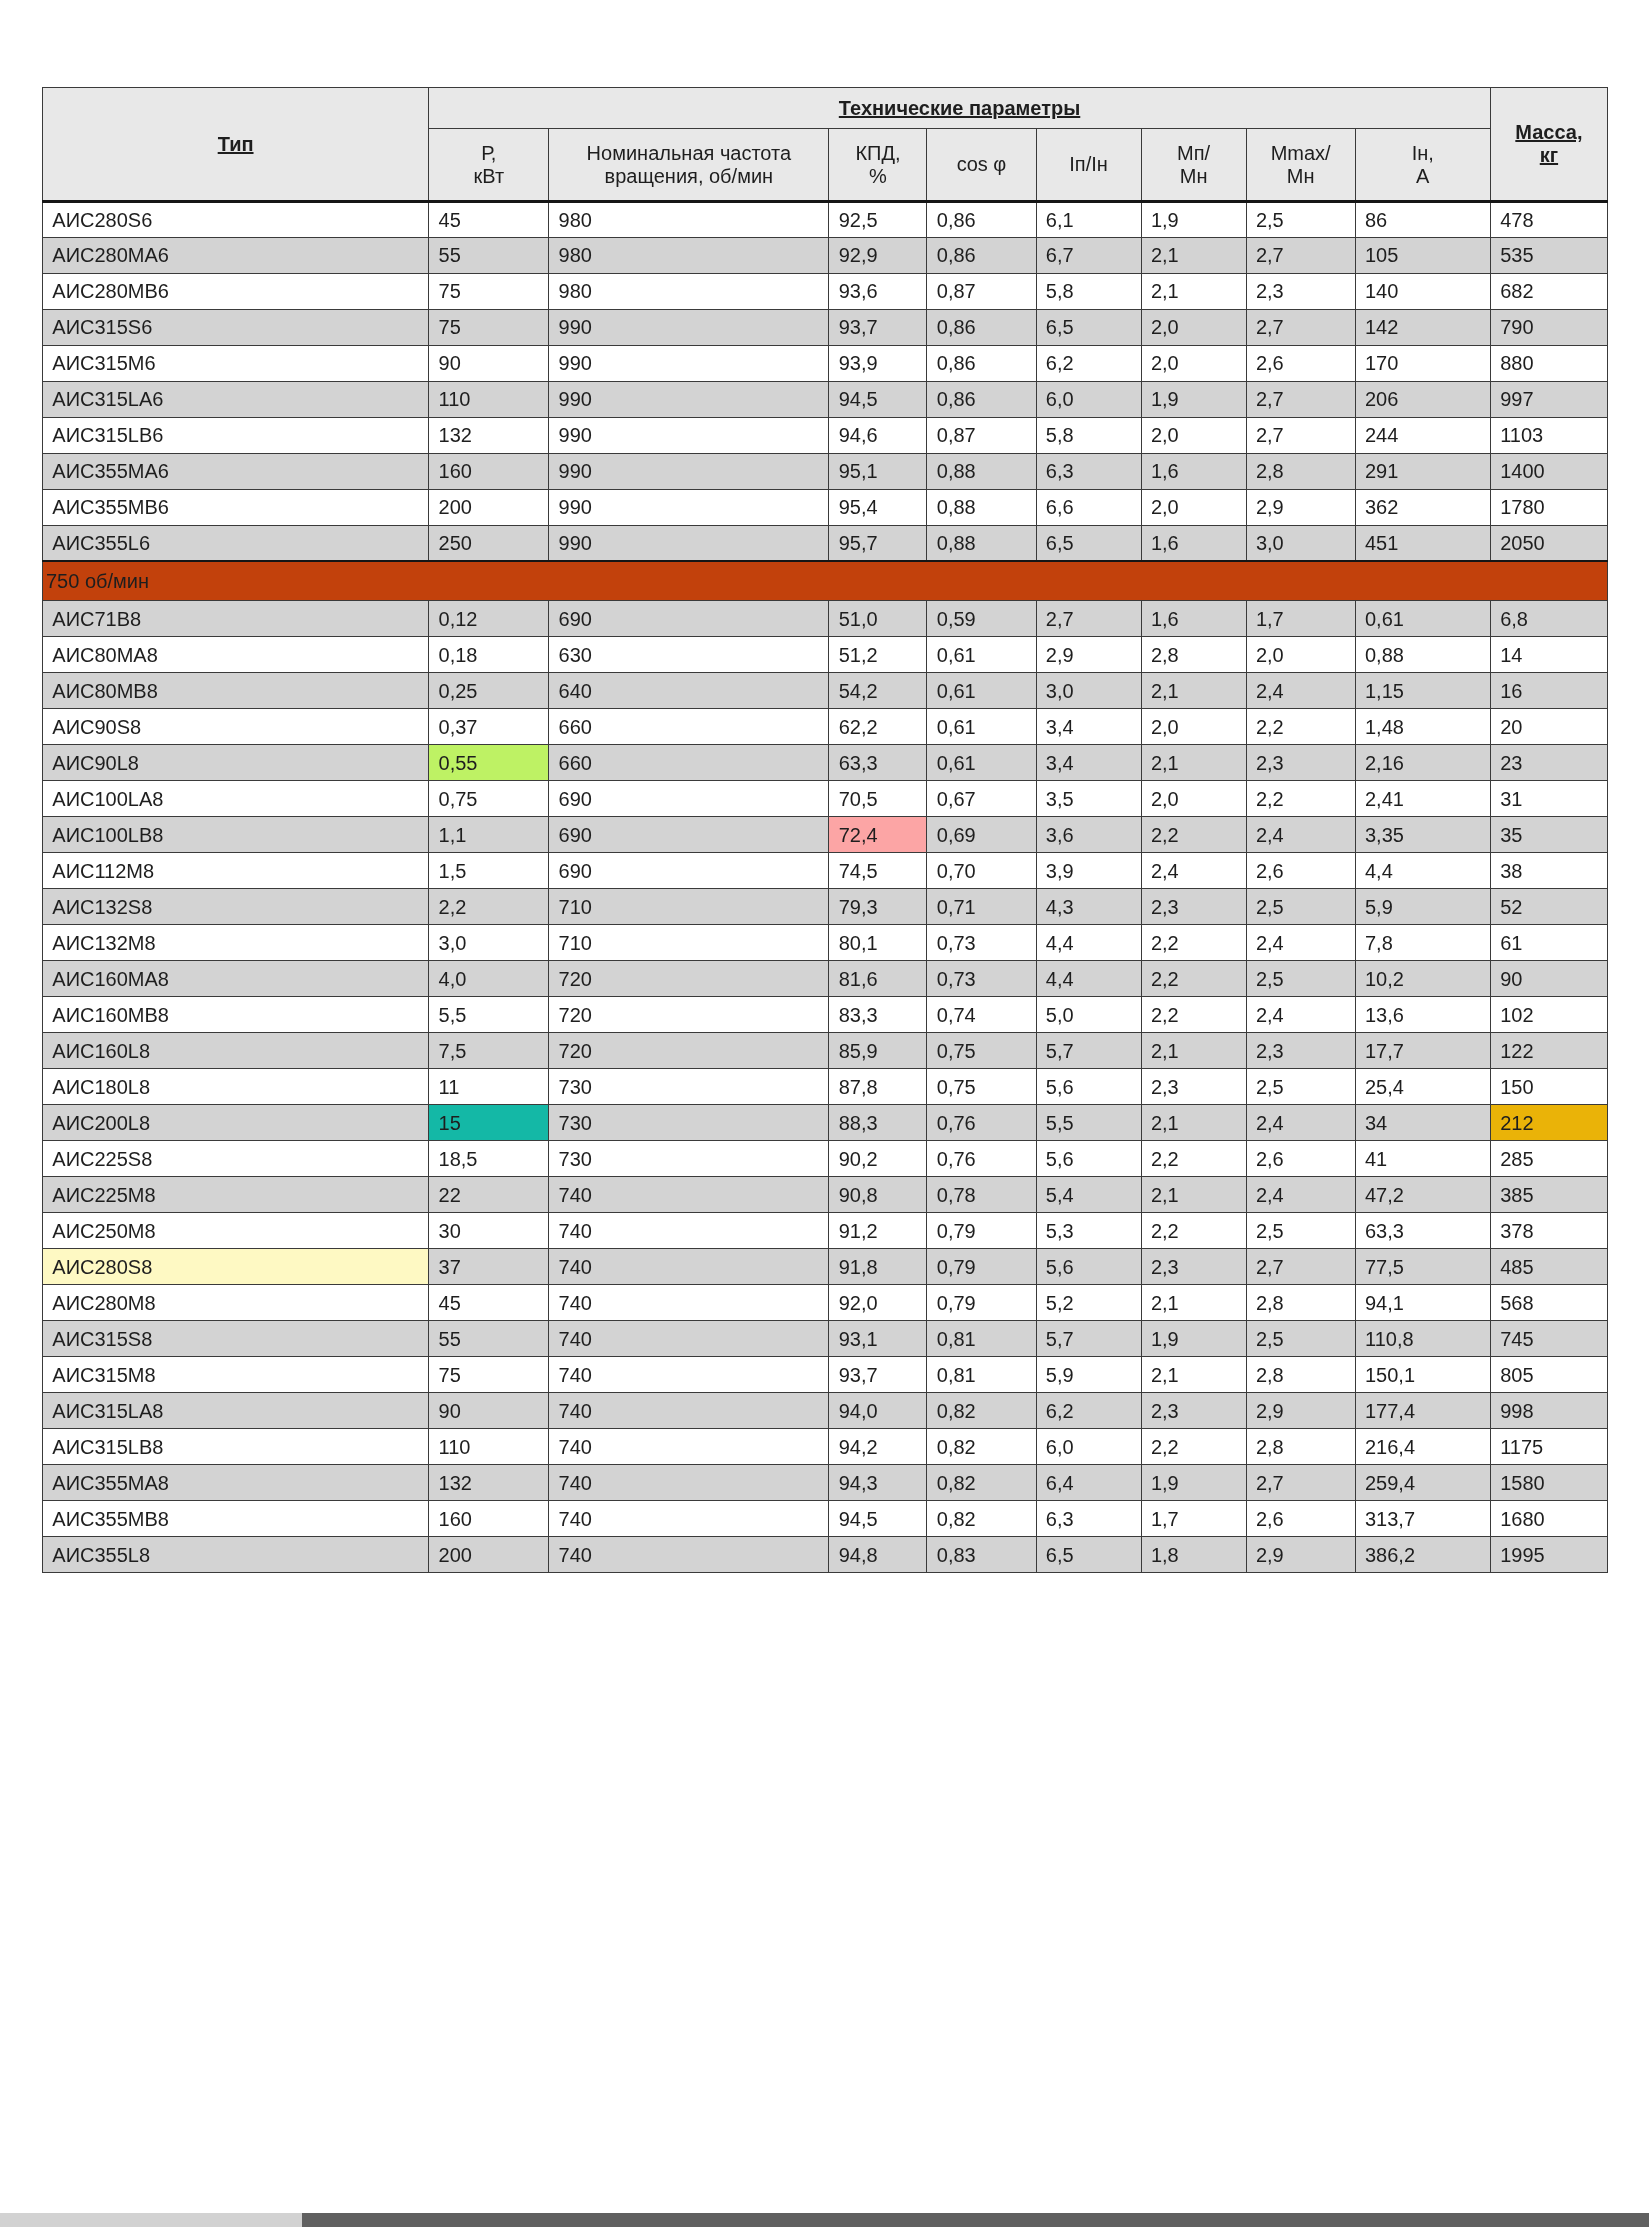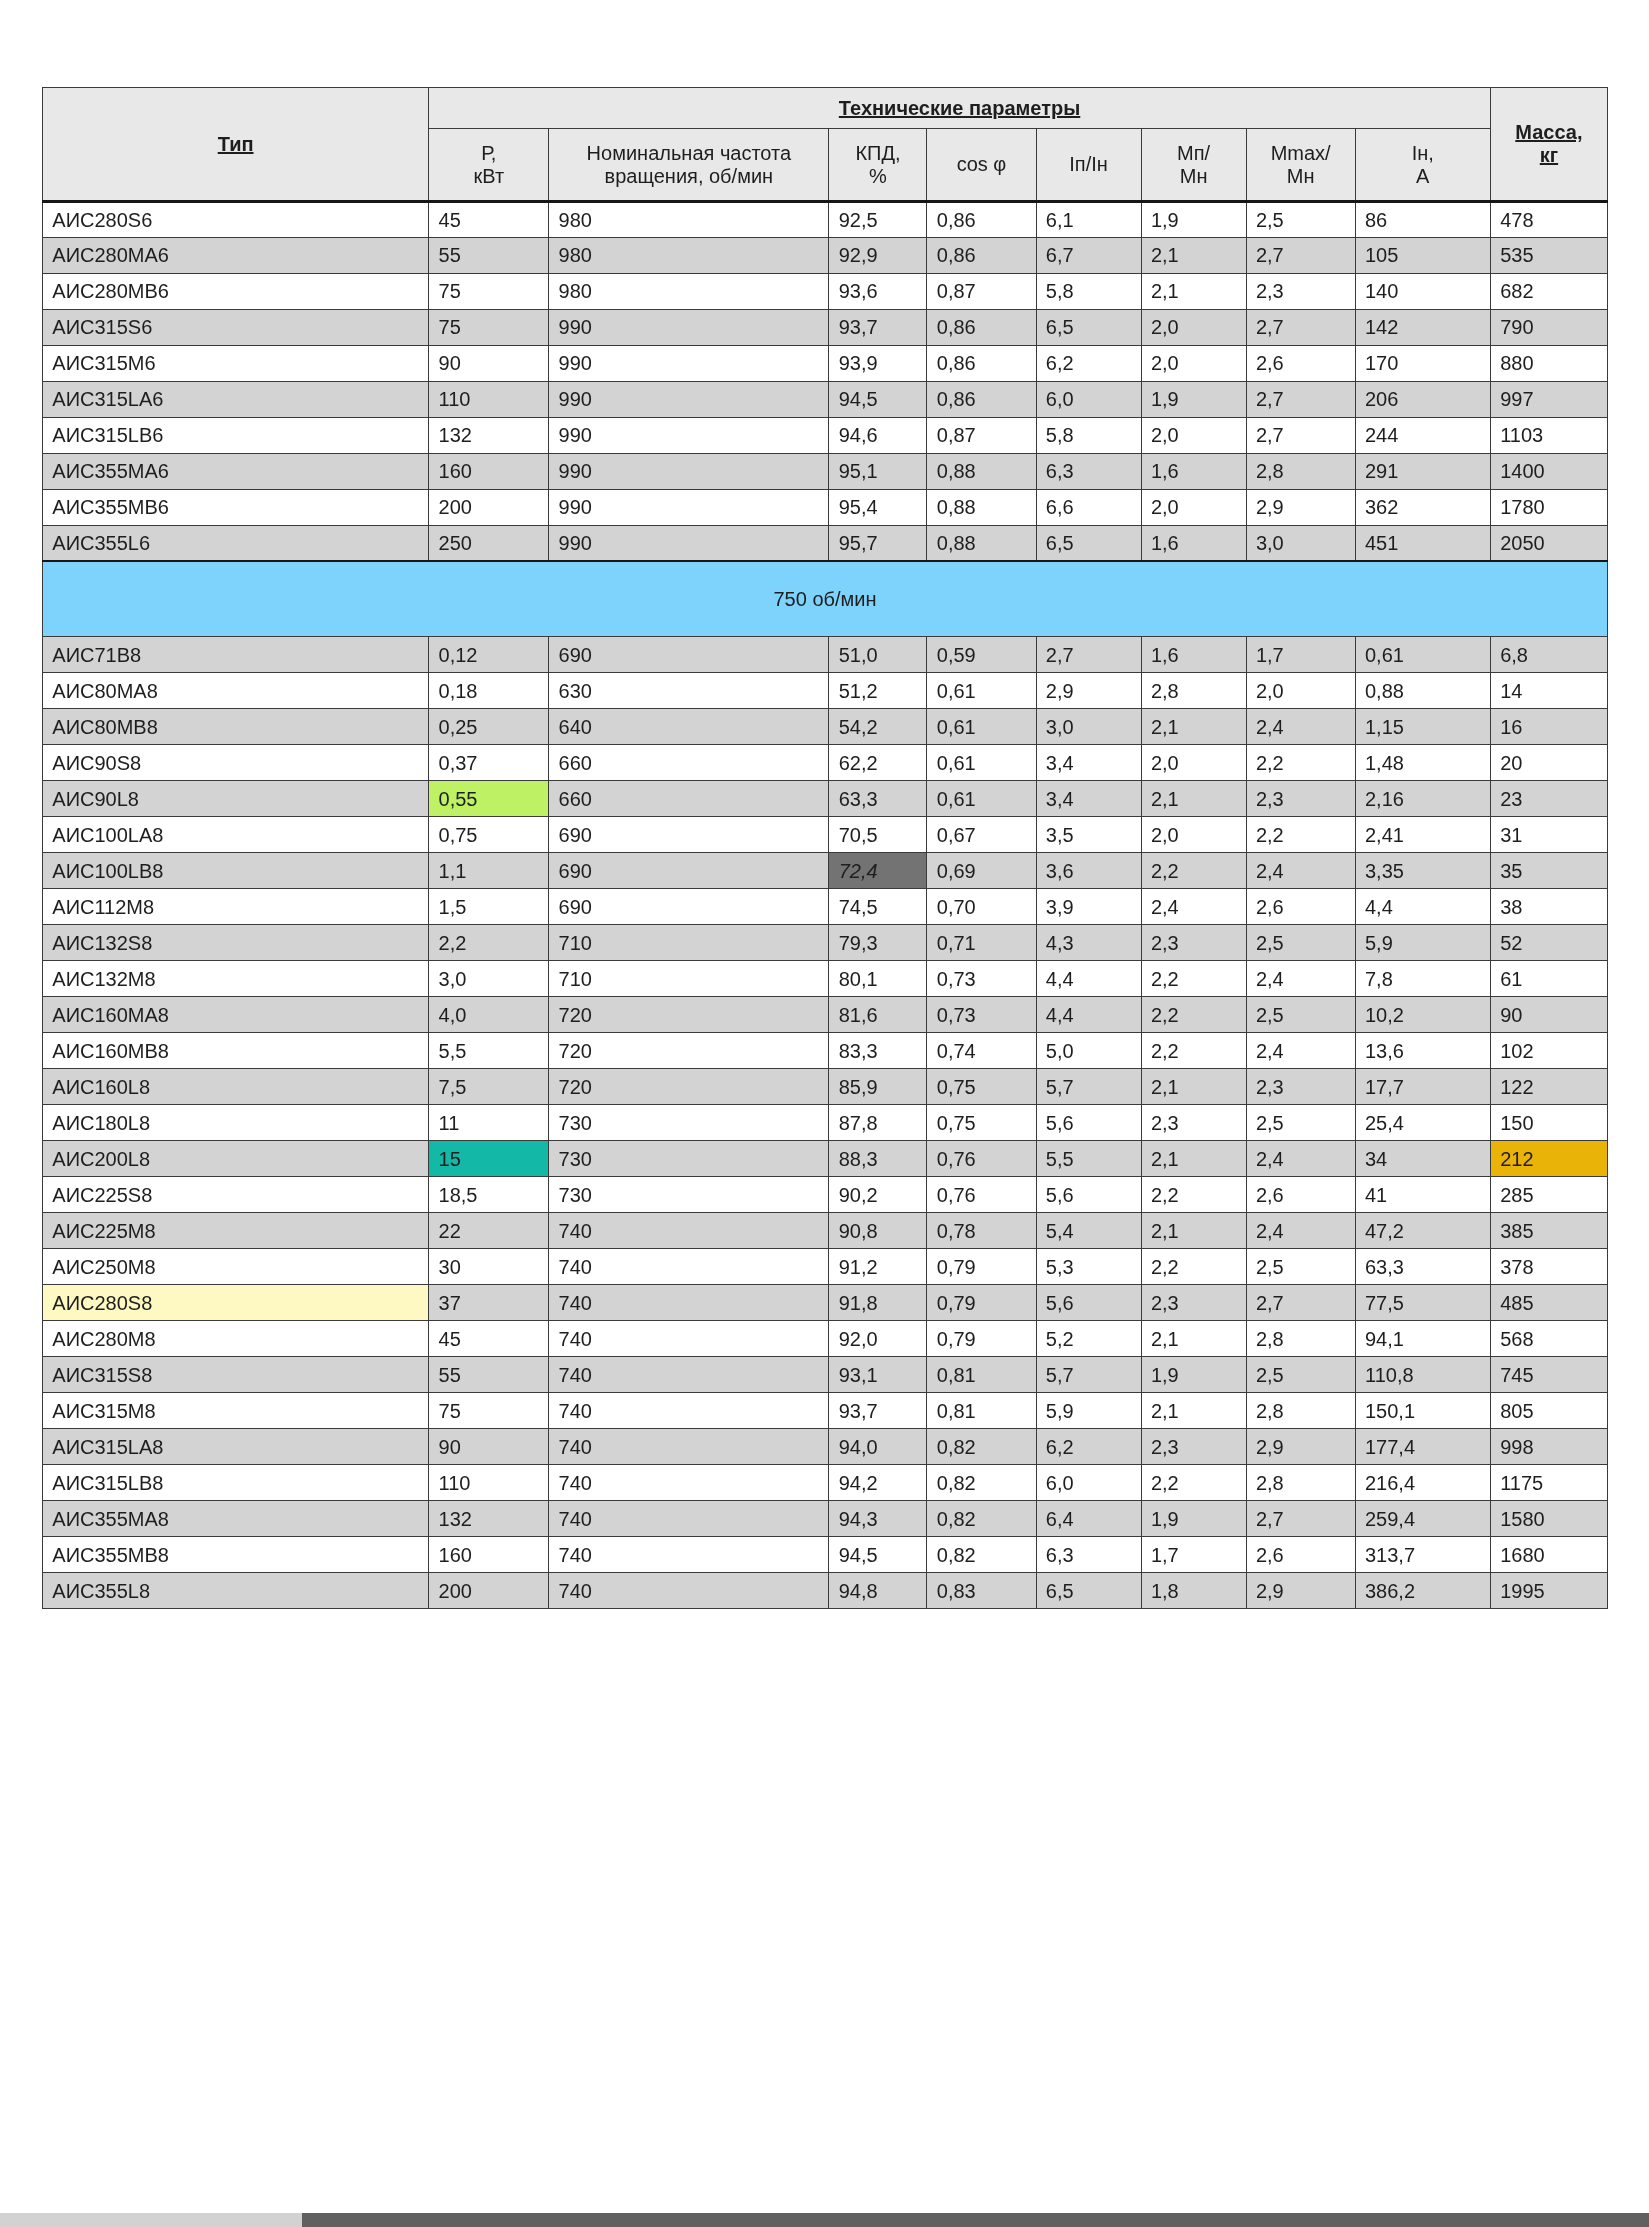--- a/index.html
+++ b/index.html
@@ -25,22 +25,22 @@
     white-space:pre-line;padding:2.7px 4px;
   }
   table.spec thead tr.banner-row th{height:35px;}
   table.spec thead tr.sub-row th{height:65px;}
   table.spec thead th.bold{font-weight:bold;text-decoration:underline;}
   table.spec thead tr.sub-row th,
   table.spec thead th[rowspan]{border-bottom:3.3px solid #161616;}
   table.spec tbody tr{height:36px;}
   table.spec tbody tr.shaded td{background:#d3d3d3;}
   table.spec tbody tr.divider td{
-    background:#7dd3fc;text-align:center;font-weight:normal;
-    border-top:2.7px solid #161616;height:32px;padding:21px;
+    background:#c2410c;font-weight:normal;
+    border-top:2.7px solid #161616;height:32px;padding:3px;
   }
   .footer-bar{position:absolute;left:0;top:2213px;width:1649px;height:14.7px;display:flex;}
   .footer-bar .seg-light{width:302px;height:100%;}
   .footer-bar .seg-dark{flex:1;height:100%;}
 </style>
 </head>
 <body>
 
 <div class="page">
 
@@ -274,21 +274,21 @@
           <td>3,5</td>
           <td>2,0</td>
           <td>2,2</td>
           <td>2,41</td>
           <td>31</td>
         </tr>
         <tr class="shaded">
           <td style="background: rgb(211, 211, 211);">АИС100LB8</td>
           <td style="background: rgb(211, 211, 211);">1,1</td>
           <td style="background: rgb(211, 211, 211);">690</td>
-          <td style="background: #737373; font-style: italic;">72,4</td>
+          <td style="background: #fca5a5;">72,4</td>
           <td style="background: rgb(211, 211, 211);">0,69</td>
           <td style="background: rgb(211, 211, 211);">3,6</td>
           <td style="background: rgb(211, 211, 211);">2,2</td>
           <td style="background: rgb(211, 211, 211);">2,4</td>
           <td style="background: rgb(211, 211, 211);">3,35</td>
           <td style="background: rgb(211, 211, 211);">35</td>
         </tr>
         <tr>
           <td>АИС112М8</td>
           <td>1,5</td>

